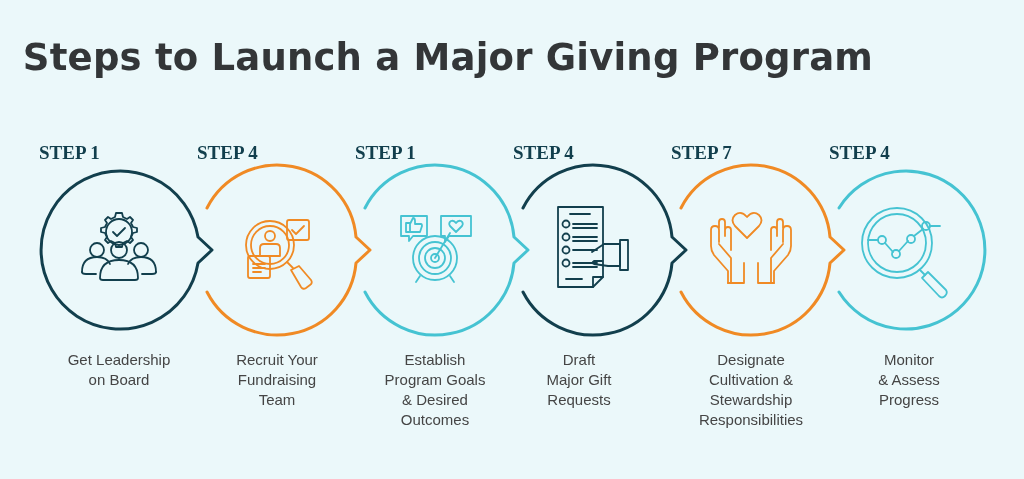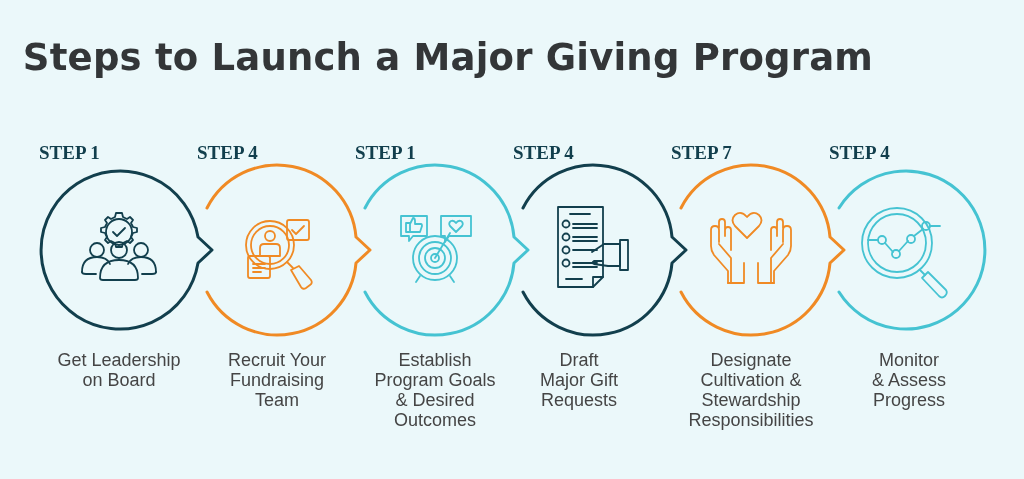--- a/index.html
+++ b/index.html
@@ -14,21 +14,21 @@
     font-size:37px; font-weight:bold; color:#333638; letter-spacing:0.2px;
     font-family:"DejaVu Sans", "Liberation Sans", sans-serif;
   }
   .step-label {
     position:absolute; top:142px; width:160px; text-align:left;
     font-size:19px; font-weight:bold; color:#123f4d;
     font-family:Liberation Serif, serif;
   }
   .desc {
     position:absolute; top:350px; width:160px; text-align:center;
-    font-size:18px; line-height:20px; color:#454545;
+    font-size:15px; line-height:20px; color:#454545;
     white-space:pre-line;
   }
   svg.rings { position:absolute; left:0; top:0; }
 </style>
 </head>
 <body>
 
 <div class="title">Steps to Launch a Major Giving Program</div>
 
 <div class="step-label" style="left:39px">STEP 1</div>

